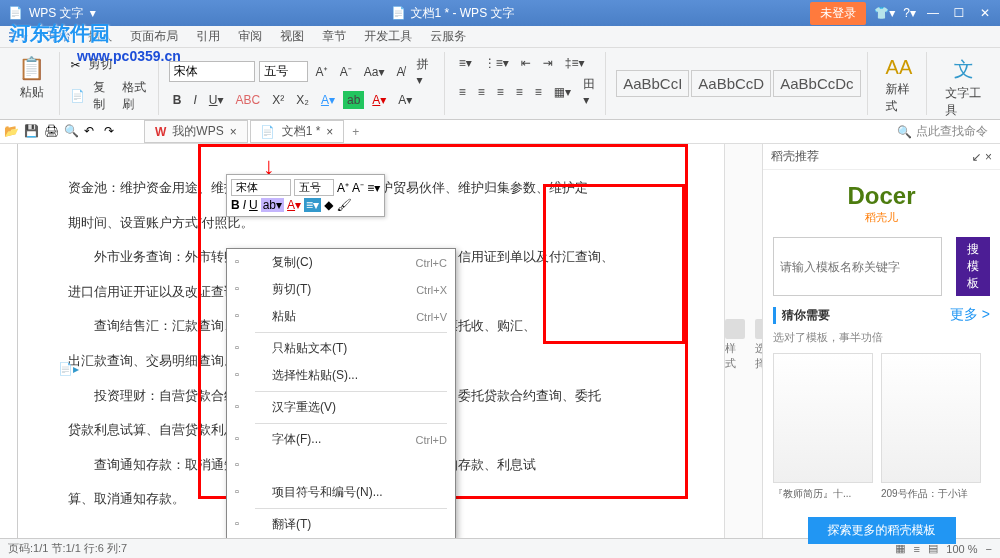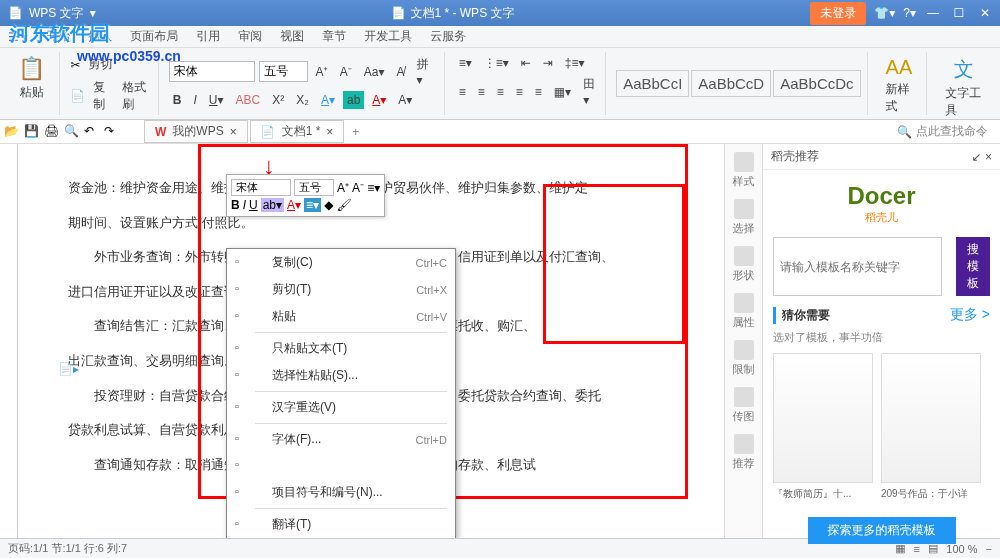--- a/index.html
+++ b/index.html
@@ -35,21 +35,21 @@
 .arrow-down { position: absolute; left: 245px; top: 8px; color: #ff0000; font-size: 24px; font-weight: bold; }
 .mini-toolbar { position: absolute; left: 208px; top: 30px; background: #fff; border: 1px solid #aaa; box-shadow: 1px 1px 4px rgba(0,0,0,0.2); padding: 3px; }
 .mini-row { display: flex; gap: 3px; align-items: center; padding: 1px; }
 .mini-sel { border: 1px solid #bbb; padding: 0 4px; font-size: 11px; background: #fff; }
 .context-menu { position: absolute; left: 208px; top: 104px; width: 230px; background: #fff; border: 1px solid #888; box-shadow: 2px 2px 6px rgba(0,0,0,0.3); z-index: 100; }
 .cm-item { display: flex; align-items: center; padding: 5px 8px; color: #333; gap: 8px; }
 .cm-icon { width: 16px; height: 16px; display: inline-block; color: #666; font-size: 11px; }
 .cm-label { flex: 1; margin-left: 13px; }
 .cm-shortcut { color: #888; font-size: 11px; }
 .cm-sep { height: 1px; background: #ddd; margin: 2px 8px 2px 28px; }
-.right-rail { width: 38px; background: #fafafa; border-left: 1px solid #ddd; display: flex; flex-direction: column; align-items: center; padding-top: 8px; gap: 10px; text-align: center; }
+.right-rail { width: 38px; background: #fafafa; border-left: 1px solid #ddd; display: flex; flex-direction: row; align-items: center; padding-top: 8px; gap: 10px; }
 .rail-item { display: flex; flex-direction: column; align-items: center; color: #777; font-size: 11px; gap: 2px; }
 .rail-icon { width: 20px; height: 20px; background: #ddd; border-radius: 2px; }
 .docer-panel { width: 238px; background: #fff; border-left: 1px solid #ddd; display: flex; flex-direction: column; }
 .docer-head { padding: 4px 8px; display: flex; align-items: center; justify-content: space-between; color: #555; border-bottom: 1px solid #eee; }
 .docer-logo { text-align: center; padding: 12px; }
 .docer-logo .d { font-size: 24px; color: #4d7c0f; font-weight: bold; }
 .docer-logo .o { color: #ff7a00; font-size: 11px; }
 .docer-search { display: flex; padding: 0 10px; gap: 14px; }
 .docer-search input { flex: 1; border: 1px solid #ccc; padding: 4px 6px; font-size: 12px; }
 .docer-search button { background: #4c1d95; color: #fff; border: none; padding: 4px 8px; font-size: 12px; }
@@ -136,21 +136,21 @@
       <span class="ribbon-btn">拼▾</span>
     </div>
     <div class="ribbon-row">
       <span class="ribbon-btn"><b>B</b></span>
       <span class="ribbon-btn"><i>I</i></span>
       <span class="ribbon-btn"><u>U</u>▾</span>
       <span class="ribbon-btn" style="color:#d66">ABC</span>
       <span class="ribbon-btn">X²</span>
       <span class="ribbon-btn">X₂</span>
       <span class="ribbon-btn" style="color:#39f"><u>A</u>▾</span>
-      <span class="ribbon-btn" style="background:#14b8a6">ab</span>
+      <span class="ribbon-btn" style="background:#22c55e">ab</span>
       <span class="ribbon-btn" style="color:#d00"><u>A</u>▾</span>
       <span class="ribbon-btn">A▾</span>
     </div>
   </div>
   <div class="ribbon-group">
     <div class="ribbon-row">
       <span class="ribbon-btn">≡▾</span>
       <span class="ribbon-btn">⋮≡▾</span>
       <span class="ribbon-btn">⇤</span>
       <span class="ribbon-btn">⇥</span>
@@ -227,20 +227,21 @@
     <div class="doc-content">
       <p>资金池：维护资金用途、维护资金池特获信款利率、维护贸易伙伴、维护归集参数、维护定</p>
       <p>期时间、设置账户方式/付照比。</p>
       <p style="text-indent:2em">外市业务查询：外市转账查询、结售汇查询、信用证业务、进口信用证到单以及付汇查询、</p>
       <p>进口信用证开证以及改证查询。</p>
       <p style="text-indent:2em">查询结售汇：汇款查询、托收查询、信用证以及收汇查询、光票托收、购汇、</p>
       <p>出汇款查询、交易明细查询。</p>
       <p style="text-indent:2em">投资理财：自营贷款合约查询、自营贷款发放、委托贷款发放、委托贷款合约查询、委托</p>
       <p>贷款利息试算、自营贷款利息试算。</p>
       <p style="text-indent:2em">查询通知存款：取消通知存款、取消通知存款、活期存款转通知存款、利息试</p>
+      <p>算、取消通知存款。</p>
     </div>
 
     <div class="mini-toolbar">
       <div class="mini-row">
         <span class="mini-sel" style="width:60px">宋体</span>
         <span class="mini-sel" style="width:40px">五号</span>
         <span>A⁺</span>
         <span>A⁻</span>
         <span>≡▾</span>
       </div>

